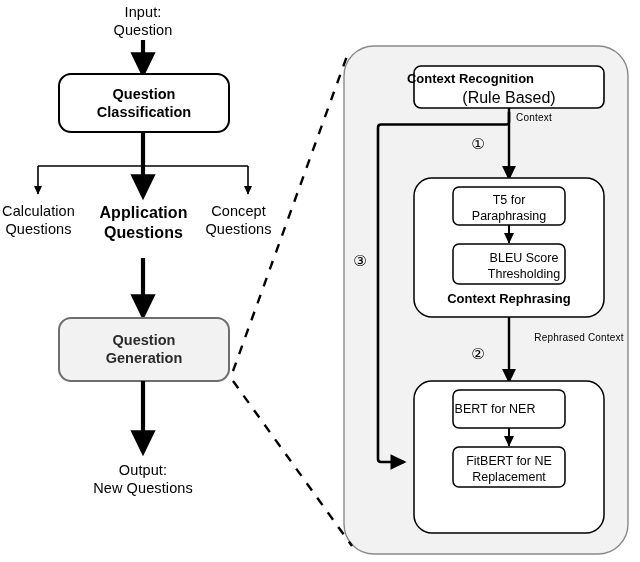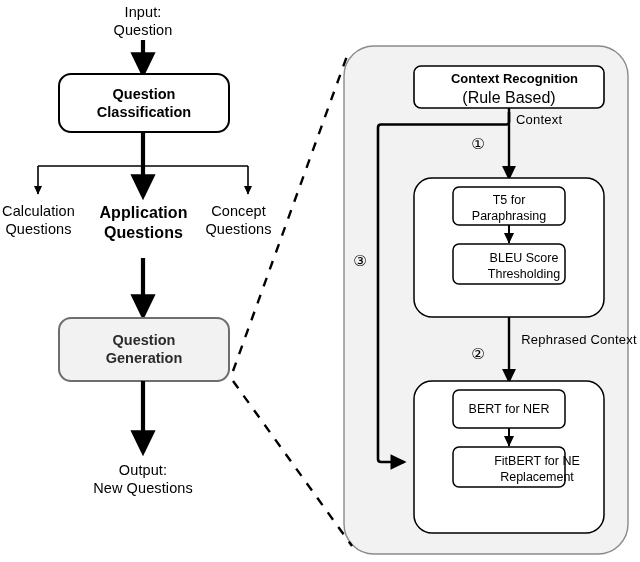--- a/index.html
+++ b/index.html
@@ -20,21 +20,21 @@
   
   .box-title{font-size:14.5px;font-weight:bold;line-height:1.25;}
 
   
   .panel-box-title{font-size:13px;font-weight:bold;line-height:1.25;}
   .panel-box-sub{font-size:16px;font-weight:400;line-height:1.25;}
   .leaf-title{font-size:12.5px;font-weight:400;line-height:1.3;}
   .group-caption{font-size:13px;font-weight:bold;line-height:1.25;}
 
   
-  .edge-note{font-size:13px;font-weight:400;letter-spacing:.2px;}
+  .edge-note{font-size:10px;font-weight:400;letter-spacing:.2px;}
   .circ-num{font-size:15px;font-weight:400;}
 </style>
 </head>
 <body>
 
 <div id="diagram-root">
 
   <svg id="diagram-svg" viewBox="0 0 640 562">
     <defs>
       <marker id="ah" markerWidth="10" markerHeight="10" refX="5.2" refY="3" orient="auto" markerUnits="strokeWidth">
@@ -98,37 +98,38 @@
 
   <div class="lbl free-label" style="left:187px;top:203px;width:103px;">Concept
 Questions</div>
 
   <div class="lbl box-title" style="left:59px;top:331px;width:170px;color:#2b2b2b;">Question
 Generation</div>
 
   <div class="lbl free-label" style="left:63px;top:462px;width:160px;">Output:
 New Questions</div>
 
-  <div class="lbl panel-box-title" style="left:438px;top:71px;width:153px;">Context Recognition</div>
+  <div class="lbl panel-box-title" style="left:394px;top:71px;width:153px;">Context Recognition</div>
   <div class="lbl panel-box-sub" style="left:414px;top:88px;width:190px;">(Rule Based)</div>
 
   <div class="lbl edge-note" style="left:516px;top:112px;width:90px;text-align:left;">Context</div>
   <div class="lbl circ-num" style="left:465px;top:135px;width:26px;">①</div>
 
   <div class="lbl leaf-title" style="left:453px;top:192px;width:112px;">T5 for
 Paraphrasing</div>
 
   <div class="lbl leaf-title" style="left:468px;top:250px;width:112px;">BLEU Score
 Thresholding</div>
 
+  <div class="lbl group-caption" style="left:414px;top:291px;width:190px;">Context Rephrasing</div>
 
   <div class="lbl edge-note" style="left:516px;top:332px;width:126px;text-align:center;">Rephrased Context</div>
   <div class="lbl circ-num" style="left:465px;top:345px;width:26px;">②</div>
 
   <div class="lbl circ-num" style="left:347px;top:252px;width:26px;">③</div>
 
-  <div class="lbl leaf-title" style="left:453px;top:401px;width:112px;">BERT for NER</div>
+  <div class="lbl leaf-title" style="left:439px;top:401px;width:112px;">BERT for NER</div>
 
-  <div class="lbl leaf-title" style="left:453px;top:453px;width:112px;margin-left:28px;">FitBERT for NE
+  <div class="lbl leaf-title" style="left:453px;top:453px;width:112px;">FitBERT for NE
 Replacement</div>
 
 
 </div>
 
 </body></html>

